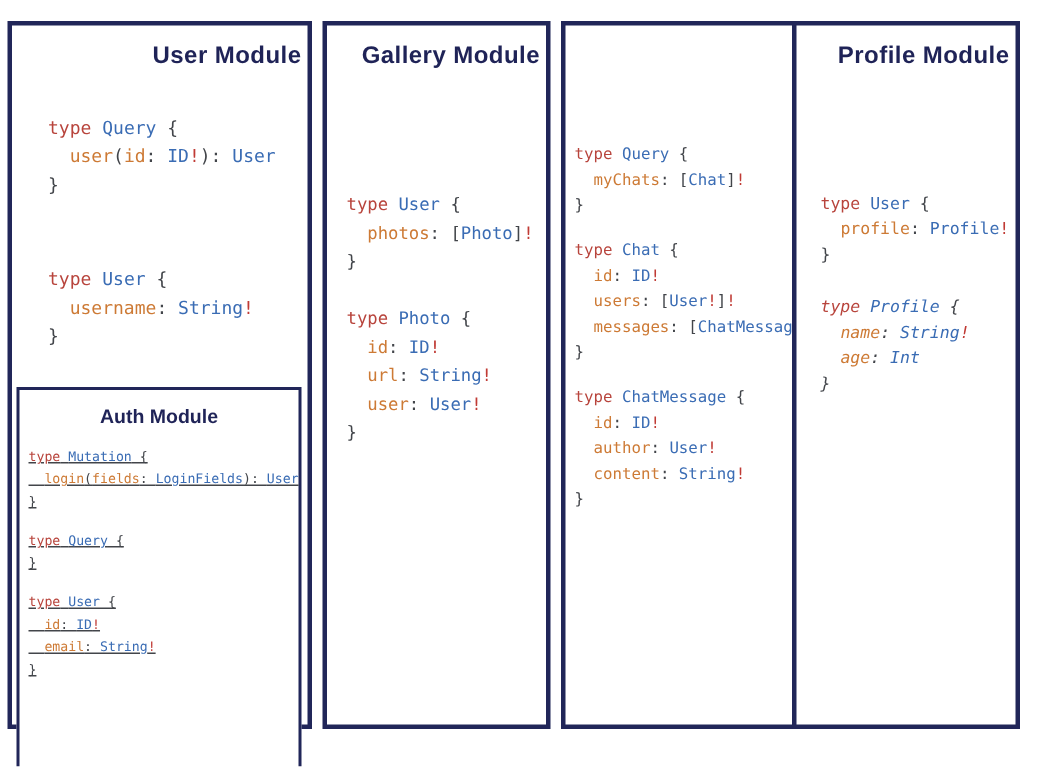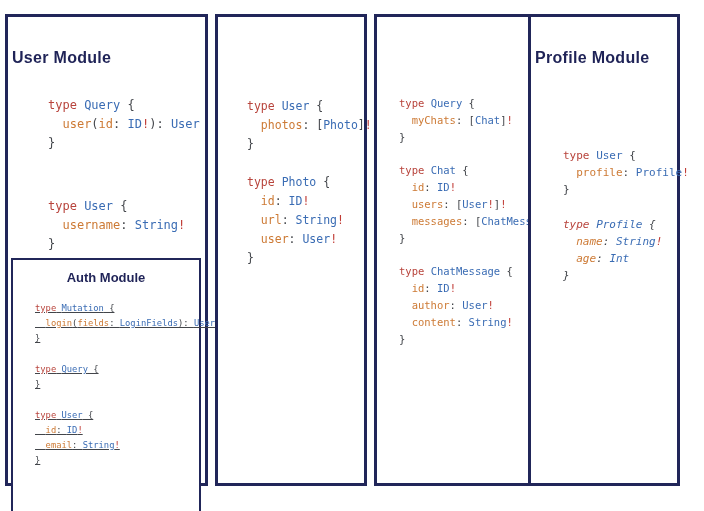--- a/index.html
+++ b/index.html
@@ -18,33 +18,33 @@
     border: 3px solid var(--c-border, #212659);
     background: #ffffff;
     box-sizing: border-box;
   }
   .p1 { left: 5px;   width: 203px; }
   .p2 { left: 215px; width: 152px; }
   .p3 { left: 374px; width: 167px; }
   .p4 { left: 528px; width: 152px; }
 
   .panel-title {
-    margin: 32px 4px 0;
-    text-align: left;
+    margin: 12px 4px 0;
+    text-align: right;
     font-size: 16px;
     font-weight: bold;
     letter-spacing: 0.3px;
     color: var(--c-title, #1f2357);
   }
 
   .code {
     font-family: "DejaVu Sans Mono", monospace;
     color: var(--c-punct, #42454a);
   }
-  .block { margin: 16px; font-family: inherit; }
+  .block { margin: 0; font-family: inherit; }
   .line  { white-space: pre; }
 
   .p1 > .code { margin: 29px 0 0 24px; font-size: 12px;   line-height: 19px; }
   .p1 > .code .block + .block { margin-top: 44px; }
 
   .p2 > .code { margin: 80px 0 0 13px; font-size: 11.5px; line-height: 19px; }
   .p2 > .code .block + .block { margin-top: 19px; }
 
   .p3 > .code { margin: 78px 0 0 6px;  font-size: 10.5px; line-height: 17px; }
   .p3 > .code .block + .block { margin-top: 13px; }
@@ -93,20 +93,21 @@
       <h3 class="sub-panel-title">Auth Module</h3>
       <div class="code">
           <pre class="block"><div class="line"><span class="tok-k">type</span><span class="tok-p"> </span><span class="tok-t">Mutation</span><span class="tok-p"> {</span></div><div class="line"><span class="tok-p">  </span><span class="tok-f">login</span><span class="tok-p">(</span><span class="tok-f">fields</span><span class="tok-p">: </span><span class="tok-t">LoginFields</span><span class="tok-p">): </span><span class="tok-t">User</span></div><div class="line"><span class="tok-p">}</span></div></pre>
           <pre class="block"><div class="line"><span class="tok-k">type</span><span class="tok-p"> </span><span class="tok-t">Query</span><span class="tok-p"> {</span></div><div class="line"><span class="tok-p">}</span></div></pre>
           <pre class="block"><div class="line"><span class="tok-k">type</span><span class="tok-p"> </span><span class="tok-t">User</span><span class="tok-p"> {</span></div><div class="line"><span class="tok-p">  </span><span class="tok-f">id</span><span class="tok-p">: </span><span class="tok-t">ID</span><span class="tok-b">!</span></div><div class="line"><span class="tok-p">  </span><span class="tok-f">email</span><span class="tok-p">: </span><span class="tok-t">String</span><span class="tok-b">!</span></div><div class="line"><span class="tok-p">}</span></div></pre>
         </div>
     </div>
   </section>
 
   <section class="panel p2">
+    <h2 class="panel-title">Gallery Module</h2>
     <div class="code">
         <pre class="block"><div class="line"><span class="tok-k">type</span><span class="tok-p"> </span><span class="tok-t">User</span><span class="tok-p"> {</span></div><div class="line"><span class="tok-p">  </span><span class="tok-f">photos</span><span class="tok-p">: [</span><span class="tok-t">Photo</span><span class="tok-p">]</span><span class="tok-b">!</span></div><div class="line"><span class="tok-p">}</span></div></pre>
         <pre class="block"><div class="line"><span class="tok-k">type</span><span class="tok-p"> </span><span class="tok-t">Photo</span><span class="tok-p"> {</span></div><div class="line"><span class="tok-p">  </span><span class="tok-f">id</span><span class="tok-p">: </span><span class="tok-t">ID</span><span class="tok-b">!</span></div><div class="line"><span class="tok-p">  </span><span class="tok-f">url</span><span class="tok-p">: </span><span class="tok-t">String</span><span class="tok-b">!</span></div><div class="line"><span class="tok-p">  </span><span class="tok-f">user</span><span class="tok-p">: </span><span class="tok-t">User</span><span class="tok-b">!</span></div><div class="line"><span class="tok-p">}</span></div></pre>
       </div>
   </section>
 
   <section class="panel p3">
     <div class="code">
         <pre class="block"><div class="line"><span class="tok-k">type</span><span class="tok-p"> </span><span class="tok-t">Query</span><span class="tok-p"> {</span></div><div class="line"><span class="tok-p">  </span><span class="tok-f">myChats</span><span class="tok-p">: [</span><span class="tok-t">Chat</span><span class="tok-p">]</span><span class="tok-b">!</span></div><div class="line"><span class="tok-p">}</span></div></pre>
         <pre class="block"><div class="line"><span class="tok-k">type</span><span class="tok-p"> </span><span class="tok-t">Chat</span><span class="tok-p"> {</span></div><div class="line"><span class="tok-p">  </span><span class="tok-f">id</span><span class="tok-p">: </span><span class="tok-t">ID</span><span class="tok-b">!</span></div><div class="line"><span class="tok-p">  </span><span class="tok-f">users</span><span class="tok-p">: [</span><span class="tok-t">User</span><span class="tok-b">!</span><span class="tok-p">]</span><span class="tok-b">!</span></div><div class="line"><span class="tok-p">  </span><span class="tok-f">messages</span><span class="tok-p">: [</span><span class="tok-t">ChatMessage</span><span class="tok-p">]</span><span class="tok-b">!</span></div><div class="line"><span class="tok-p">}</span></div></pre>

